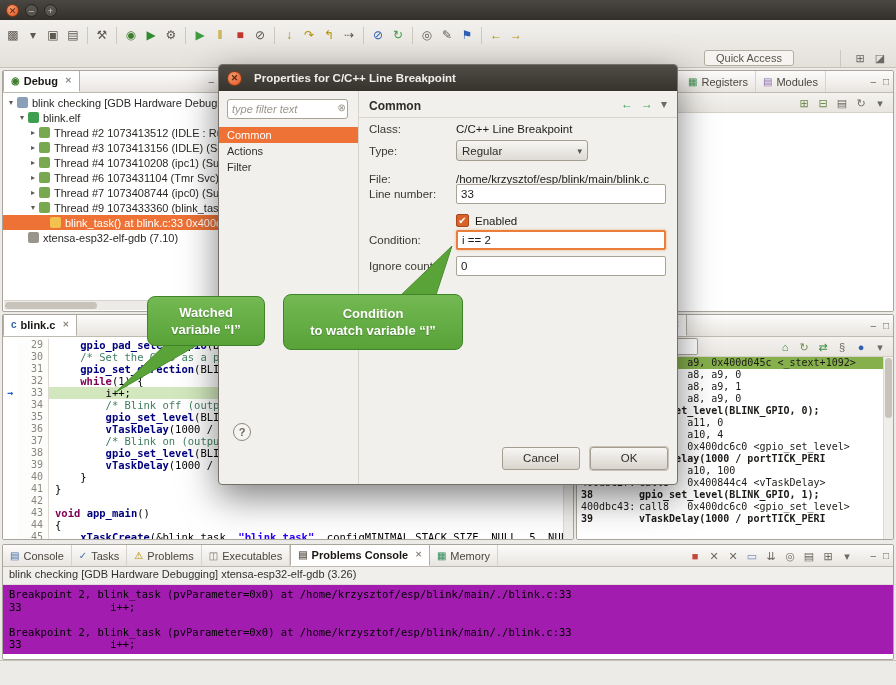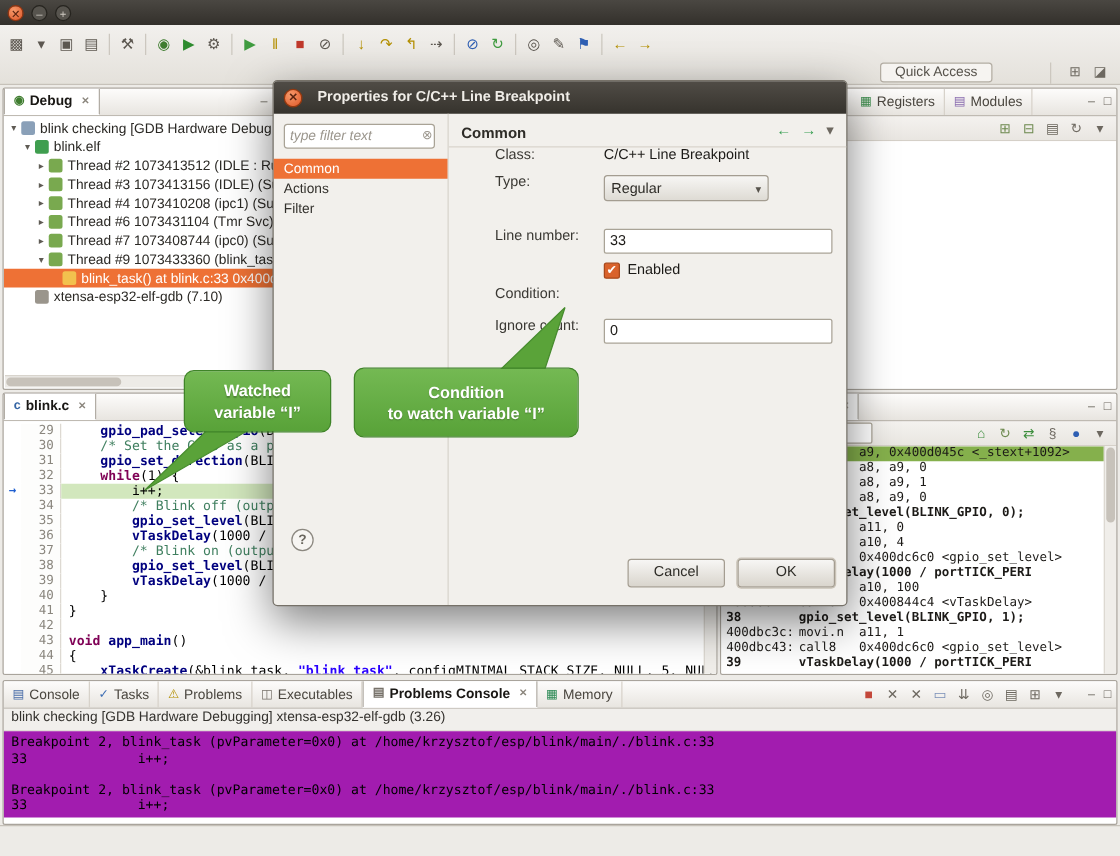--- a/index.html
+++ b/index.html
@@ -100,21 +100,21 @@
   .dlg-filter::placeholder{color:#9a958c;font-style:italic;}
   .dlg-filter-clear{position:absolute;right:4px;top:3px;font-size:10px;color:#9a958c;}
   .dlg-item{height:16px;line-height:16px;font-size:11px;color:#33312c;padding-left:8px;}
   .dlg-item.sel{background:#ee7135;color:#fff;}
   .dlg-content{position:absolute;left:140px;top:26px;right:0;bottom:0;font-size:11.5px;}
   .dlg-head{position:absolute;left:10px;top:8px;font-size:12px;font-weight:bold;color:#2e2c27;}
   .dlg-nav{position:absolute;right:10px;top:6px;display:flex;gap:8px;font-size:12px;}
   .dlg-nav span{color:#3aa054;}
   .dlg-nav span.gray{color:#6d6860;}
   .dlg-sep{position:absolute;left:0;right:0;top:26px;height:1px;background:#d9d4cc;}
-  .f-row{position:absolute;left:10px;right:11px;height:21px;display:flex;align-items:flex-start;margin-left:27px;}
+  .f-row{position:absolute;left:10px;right:11px;height:21px;display:flex;align-items:center;}
   .f-label{width:87px;flex:none;color:#3a3833;}
   .f-value{color:#1c1a17;}
   .f-input{flex:1;height:20px;border:1px solid #a9a396;border-radius:2px;background:#fff;font-size:11.5px;padding:0 4px;box-sizing:border-box;font-family:"Liberation Sans",sans-serif;color:#1c1a17;}
   .f-input.cond{border:2px solid #e97d3a;box-shadow:0 0 3px rgba(233,125,58,.5);}
   .dropdown{width:132px;height:21px;border:1px solid #a49d91;border-radius:3px;background:linear-gradient(#f7f6f4,#dedbd4);display:flex;align-items:center;padding:0 5px;box-sizing:border-box;gap:6px;}
   .dropdown .dtext{flex:1;color:#2e2c27;}
   .dropdown .dcaret{font-size:9px;color:#56524b;}
   .checkbox{width:13px;height:13px;border-radius:2px;background:#d9622b;border:1px solid #a8481b;color:#fff;font-size:10px;line-height:12px;text-align:center;margin-right:6px;box-sizing:border-box;}
   .dlg-btn{position:absolute;height:23px;border:1px solid #a49d91;border-radius:3px;background:linear-gradient(#f7f6f4,#d9d5cd);font-size:11.5px;color:#2e2c27;text-align:center;line-height:21px;box-sizing:border-box;}
   .dlg-btn.ok{box-shadow:0 0 0 1px #c9c2b6;}
@@ -344,21 +344,20 @@
         <div class="drow"><span class="daddr">400dbc19:</span><span class="dins">addi.n  a8, a9, 1</span></div>
         <div class="drow"><span class="daddr">400dbc1b:</span><span class="dins">s32i.n  a8, a9, 0</span></div>
         <div class="drow src"><span class="daddr">35</span><span class="dins">gpio_set_level(BLINK_GPIO, 0);</span></div>
         <div class="drow"><span class="daddr">400dbc1d:</span><span class="dins">movi.n  a11, 0</span></div>
         <div class="drow"><span class="daddr">400dbc1f:</span><span class="dins">movi.n  a10, 4</span></div>
         <div class="drow"><span class="daddr">400dbc21:</span><span class="dins">call8   0x400dc6c0 &lt;gpio_set_level&gt;</span></div>
         <div class="drow src"><span class="daddr">36</span><span class="dins">vTaskDelay(1000 / portTICK_PERI</span></div>
         <div class="drow"><span class="daddr">400dbc24:</span><span class="dins">movi    a10, 100</span></div>
         <div class="drow"><span class="daddr">400dbc27:</span><span class="dins">call8   0x400844c4 &lt;vTaskDelay&gt;</span></div>
         <div class="drow src"><span class="daddr">38</span><span class="dins">gpio_set_level(BLINK_GPIO, 1);</span></div>
-        <div class="drow"><span class="daddr">400dbc3c:</span><span class="dins">movi.n  a11, 1</span></div>
         <div class="drow"><span class="daddr">400dbc43:</span><span class="dins">call8   0x400dc6c0 &lt;gpio_set_level&gt;</span></div>
         <div class="drow src"><span class="daddr">39</span><span class="dins">vTaskDelay(1000 / portTICK_PERI</span></div>
       </div>
     <div class="vscroll" style="top:42px;">
         <div class="vthumb"></div>
       </div>
   </div>
 
   <div class="panel" id="console-panel">
     <div class="tabbar">
@@ -440,31 +439,36 @@
         <span class="f-label">Class:</span>
         <span class="f-value">C/C++ Line Breakpoint</span>
       </div>
       <div class="f-row" style="top:49px;">
         <span class="f-label">Type:</span>
         <span class="dropdown">
           <span class="dtext">Regular</span>
           <span class="dcaret">▾</span>
         </span>
       </div>
+      <div class="f-row" style="top:77px;">
+        <span class="f-label">File:</span>
+        <span class="f-value">/home/krzysztof/esp/blink/main/blink.c</span>
+      </div>
       <div class="f-row" style="top:92px;">
         <span class="f-label">Line number:</span>
         <input class="f-input" value="33" style="">
       </div>
       <div class="f-row" style="top:119px;">
         <span class="f-label"></span>
         <span class="checkbox">✔</span>
         <span class="f-value">Enabled</span>
       </div>
       <div class="f-row" style="top:138px;">
         <span class="f-label">Condition:</span>
+        <input class="f-input cond" value="i == 2" style="">
       </div>
       <div class="f-row" style="top:164px;">
         <span class="f-label">Ignore count:</span>
         <input class="f-input" value="0" style="">
       </div>
 
       <div class="dlg-btn" style="left:143px;top:356px;width:78px;">Cancel</div>
       <div class="dlg-btn ok" style="left:231px;top:356px;width:78px;">OK</div>
     </div>
     <div class="helpbtn">?</div>

